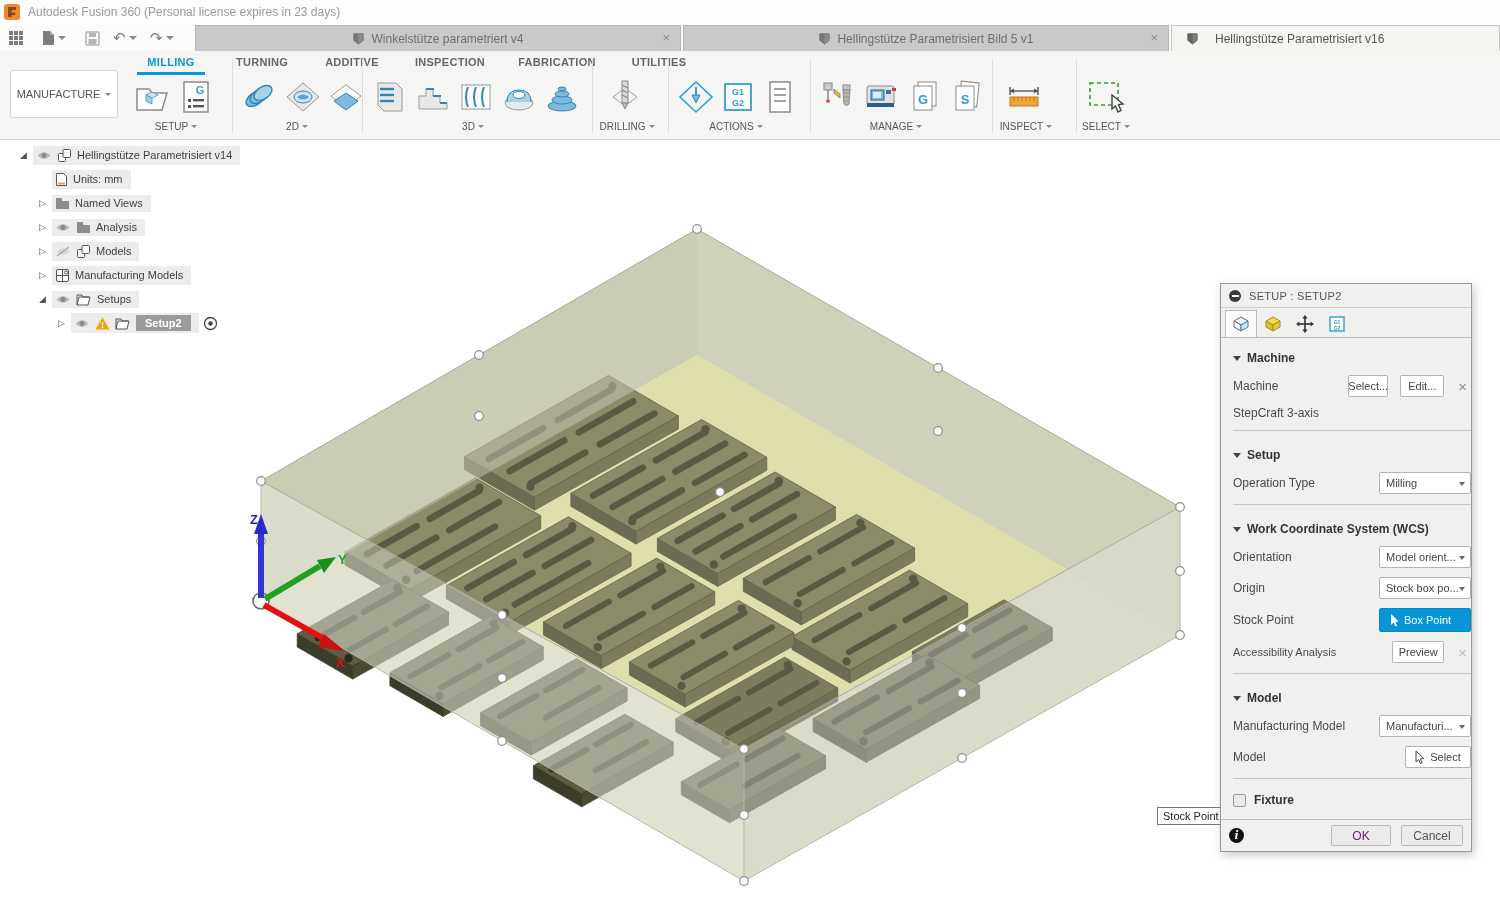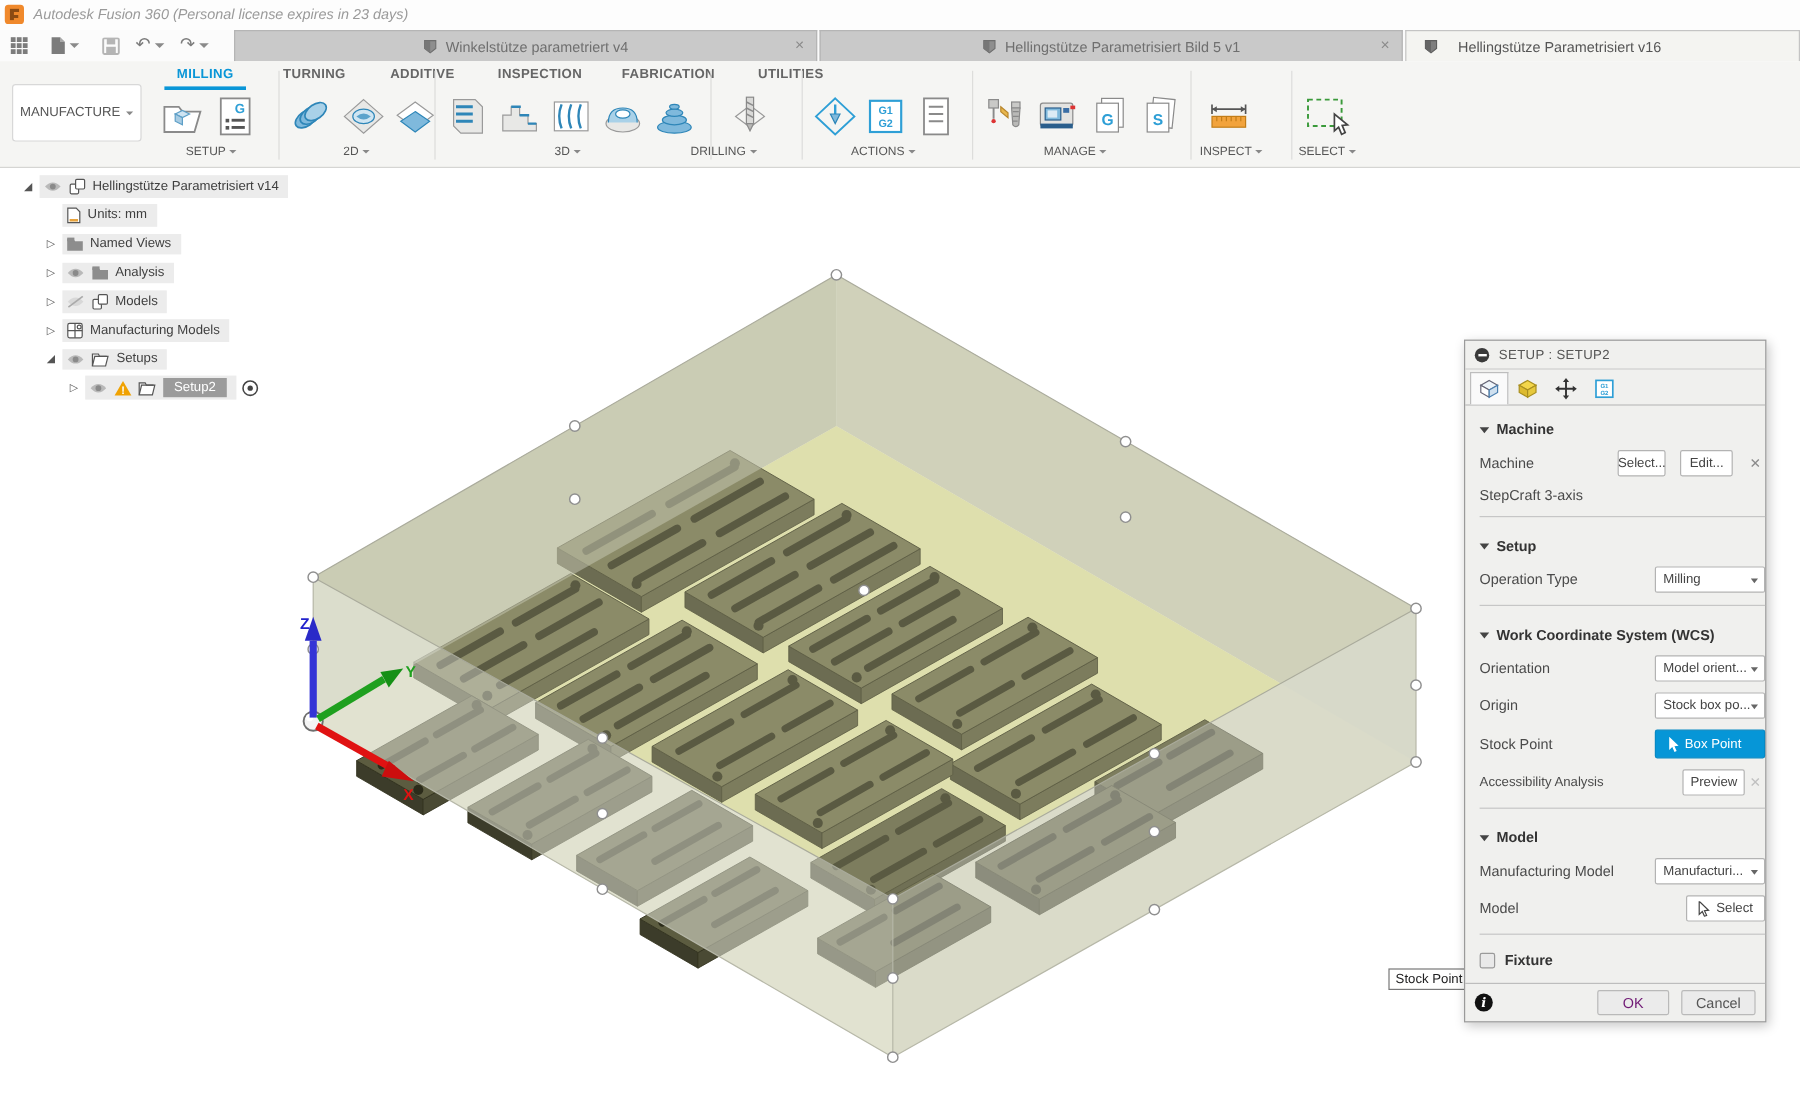--- a/index.html
+++ b/index.html
@@ -3,21 +3,21 @@
 <meta charset="utf-8">
 <style>
   html,body{margin:0;padding:0;width:1500px;height:922px;overflow:hidden;
     font-family:"Liberation Sans",sans-serif;background:#fff;-webkit-font-smoothing:antialiased;}
   *{box-sizing:border-box;}
 
   
   #titlebar{position:absolute;left:0;top:0;width:1500px;height:25px;background:#fdfdfd;}
   #fusion-logo{position:absolute;left:4px;top:4px;width:16px;height:16px;background:#f0892c;border-radius:3px;}
   #fusion-logo:after{content:"";position:absolute;left:4px;top:3px;width:8px;height:10px;background:#8c4a12;clip-path:polygon(0 0,100% 0,100% 30%,45% 30%,45% 55%,90% 55%,90% 80%,45% 80%,45% 100%,0 100%);}
-  #app-title{position:absolute;left:28px;top:5px;font-size:12px;color:#9a9a9a;font-style:italic;}
+  #app-title{position:absolute;left:28px;top:5px;font-size:12px;color:#9a9a9a;}
 
   
   #strip{position:absolute;left:0;top:25px;width:1500px;height:26px;background:#fbfbfb;}
   .qat-btn{position:absolute;top:2px;height:22px;display:flex;align-items:center;gap:2px;color:#787878;cursor:pointer;}
   .qat-caret{width:0;height:0;border-left:4px solid transparent;border-right:4px solid transparent;border-top:4px solid #8a8a8a;margin-left:1px;}
   .qat-glyph{font-size:15px;color:#7c7c7c;line-height:20px;}
   .doctab{position:absolute;top:0;height:26px;background:#c9c9c9;border:1px solid #b5b5b5;border-bottom:none;
     display:flex;align-items:center;justify-content:center;gap:6px;font-size:12px;color:#6f6f6f;cursor:pointer;}
   .doctab.active{background:#f4f4f1;border-color:#c4c4c4;color:#555;gap:16px;}
   .doctab .close{font-size:13px;color:#8a8a8a;position:absolute;right:10px;top:4px;}
@@ -39,21 +39,21 @@
   #browser{position:absolute;left:0;top:143px;width:302px;}
   #browser-header{height:22px;background:#f0f0f0;border:1px solid #c9c9c9;display:flex;align-items:center;padding:0 6px;gap:8px;}
   #browser-title{font-size:11px;color:#555;letter-spacing:.5px;flex:1;}
   .tri-l{width:0;height:0;border-top:4px solid transparent;border-bottom:4px solid transparent;border-right:5px solid #666;display:inline-block;}
   .minus-circle{width:12px;height:12px;border-radius:50%;background:#3a3a3a;position:relative;flex:0 0 12px;}
   .minus-circle:after{content:"";position:absolute;left:2.5px;top:5px;width:7px;height:2px;background:#fff;}
   .grip{width:3px;height:12px;border-left:1.5px solid #999;border-right:1.5px solid #999;}
   .b-row{display:flex;align-items:center;height:24px;gap:4px;font-size:11px;color:#3f3f3f;cursor:pointer;}
   .pill{display:inline-flex;align-items:center;gap:5px;background:#ececec;padding:2px 8px 2px 3px;}
   .b-label{white-space:nowrap;}
-  .b-label.selected{background:#9b9b9b;color:#fff;font-weight:normal;padding:2px 9px;}
+  .b-label.selected{background:#9b9b9b;color:#fff;font-weight:bold;padding:2px 9px;}
   .exp{width:11px;text-align:center;font-size:9px;color:#555;flex:0 0 11px;}
 
   
   #scene{position:absolute;left:0;top:140px;}
 
   
   #stock-tooltip{position:absolute;left:1157px;top:807px;background:#fffffe;border:1px solid #777;
     font-size:11px;color:#222;padding:2px 5px;}
 
   
@@ -284,21 +284,21 @@
         <path d="M8 20 L20 11 L32 20 L20 29 Z" fill="none" stroke="#9a9a9a"></path>
         <rect x="17" y="4" width="6" height="22" fill="#d9d9d7" stroke="#8a8a8a"></rect>
         <g stroke="#8a8a8a" stroke-width="1.2">
           <path d="M17 8 l6 3"></path>
           <path d="M17 13 l6 3"></path>
           <path d="M17 18 l6 3"></path>
         </g>
         <path d="M17 26 l3 6 l3 -6 z" fill="#b9b9b7" stroke="#8a8a8a"></path>
       </svg>
   </div>
-  <div class="glabel" style="left:568px;width:70px">
+  <div class="glabel" style="left:592px;width:70px">
     <span>DRILLING</span>
       <span class="caret-s"></span>
   </div>
   <div class="gsep" style="left:668px"></div>
 
   <div class="ricon" style="left:676px">
     <svg width="40" height="40" viewBox="0 0 40 40">
         <path d="M20 5 L36 20 L20 35 L4 20 Z" fill="none" stroke="#2e9fd6" stroke-width="1.6"></path>
         <path d="M20 10 v8" stroke="#2e9fd6" stroke-width="2"></path>
         <path d="M16 18 h8 l-4 8 z" fill="#7fb9dc" stroke="#2e86b8"></path>
@@ -879,21 +879,21 @@
       <span class="lbl">Stock Point</span>
       <span class="btn-blue" style="width:92px">
         <svg width="10" height="13" viewBox="0 0 10 13">
             <path d="M1 0 L1 11 L3.6 8.6 L5.4 12.6 L7.2 11.8 L5.4 7.9 L8.8 7.5 Z" fill="#fff"></path>
           </svg>
         <span>Box Point</span>
       </span>
     </div>
     <div class="frow">
       <span class="lbl" style="font-size:11px">Accessibility Analysis</span>
-      <span class="btn" style="width:52px;">Preview</span>
+      <span class="btn" style="width:52px;margin-right:10px">Preview</span>
       <span class="xmark dim">×</span>
     </div>
     <hr class="div">
   </div>
 
   <div class="section">
     <div class="sec-head">
       <span class="tri-d"></span>
       <span>Model</span>
     </div>

